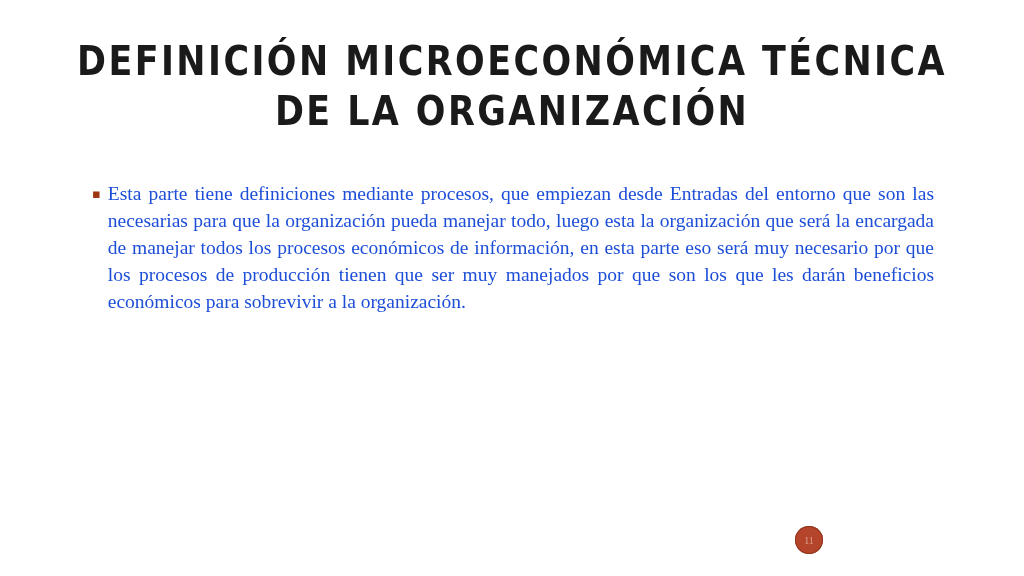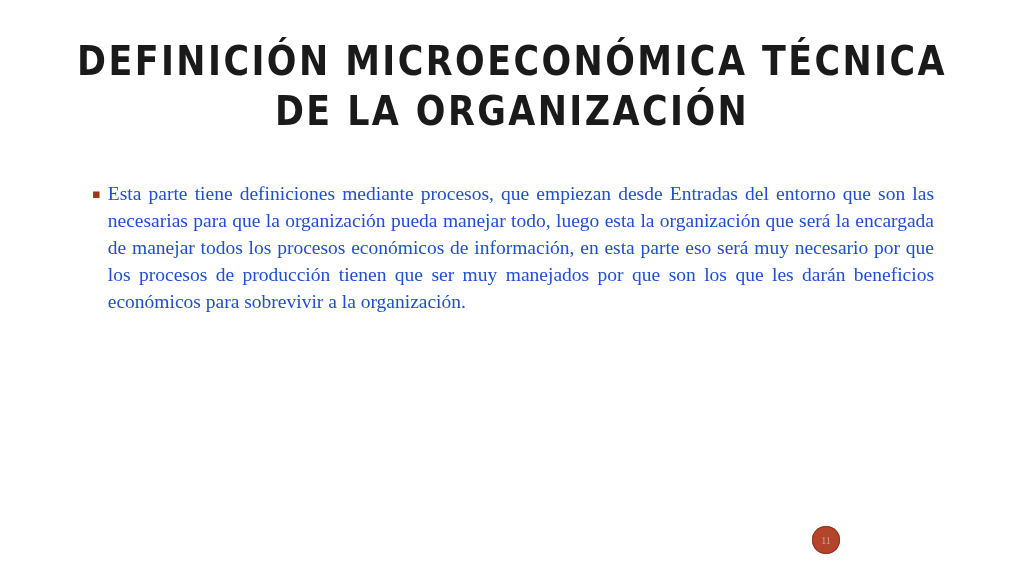--- a/index.html
+++ b/index.html
@@ -59,21 +59,21 @@
     flex: 1 1 auto;
     font-family: "Liberation Serif", serif;
     font-size: 19.5px;
     line-height: 27px;
     color: #1d4ed8;
     text-align: justify;
     text-justify: inter-word;
   }
   .page-badge {
     position: absolute;
-    right: 12px;
+    right: 29px;
     bottom: 22px;
     width: 28px;
     height: 28px;
     border-radius: 50%;
     background: #b5452a;
     box-shadow: inset 0 0 0 1px #8f3520;
     display: flex;
     align-items: center;
     justify-content: center;
     color: #d9a28f;

